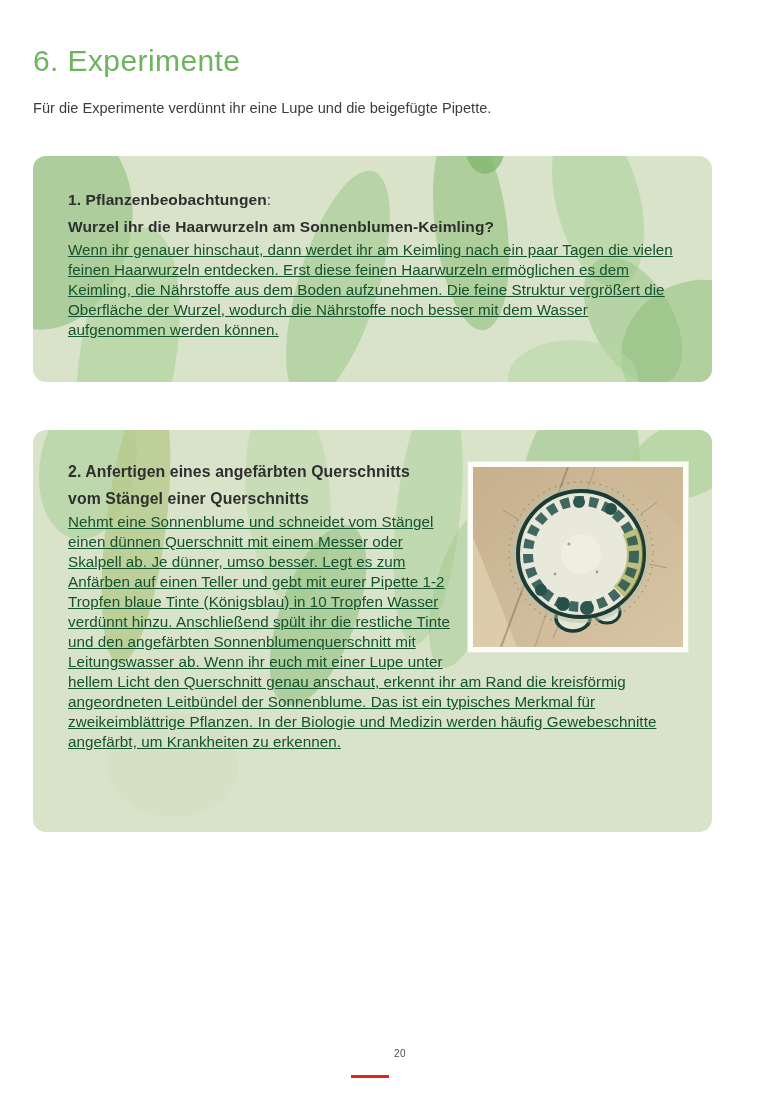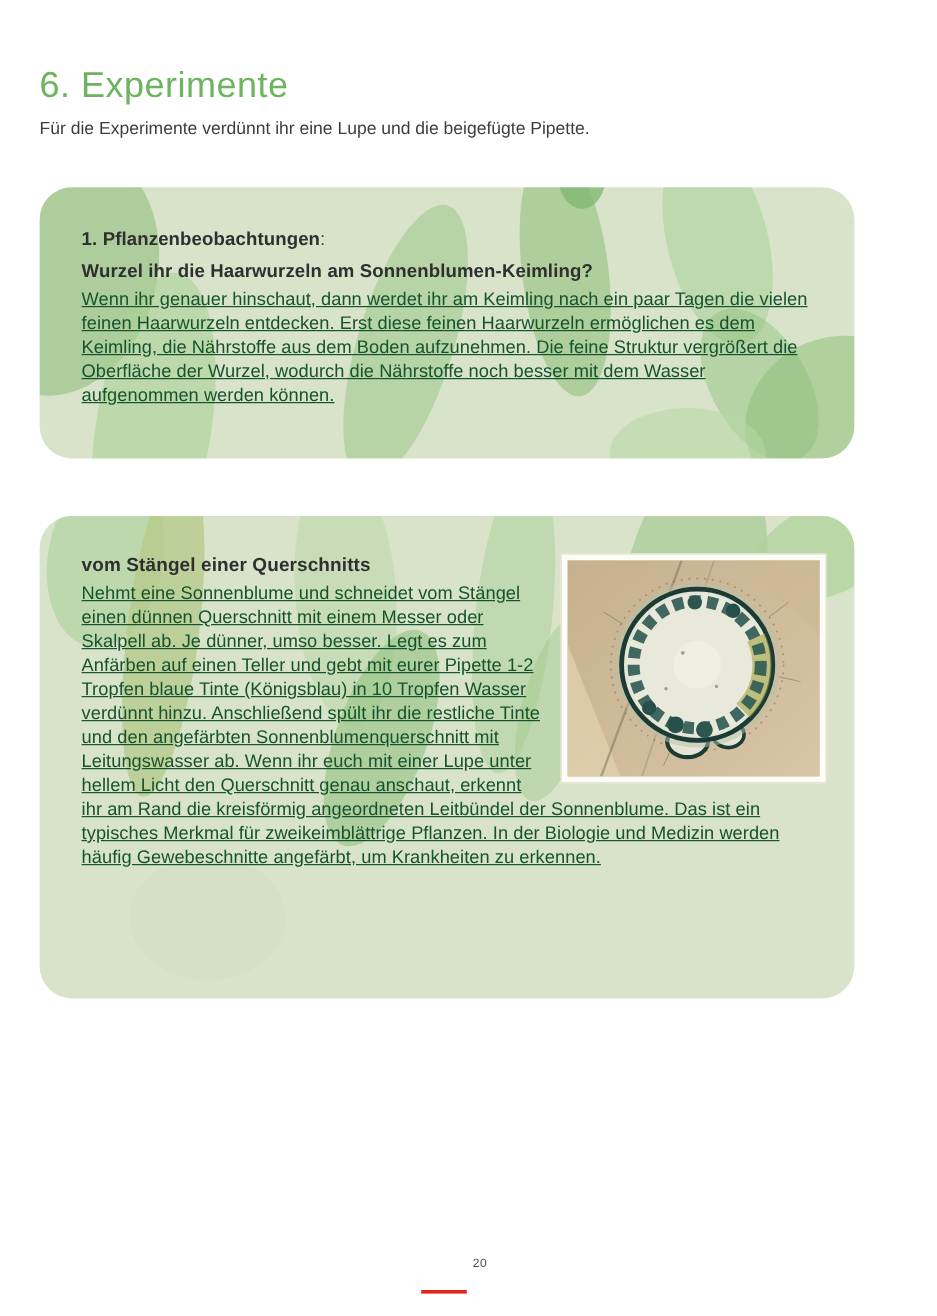--- a/index.html
+++ b/index.html
@@ -1,30 +1,30 @@
 <!DOCTYPE html>
 <html><head>
 <meta charset="utf-8">
 <style>
   html,body{margin:0;padding:0;background:#ffffff;}
   .page{
     position:relative;width:781px;height:1097px;background:#ffffff;overflow:hidden;
     font-family:"Liberation Sans","DejaVu Sans",sans-serif;color:#404040;
   }
   .page-title{
-    position:absolute;left:33px;top:55px;margin:0;
+    position:absolute;left:33px;top:44px;margin:0;
     font-size:30px;font-weight:400;letter-spacing:.4px;color:#6cb45e;
   }
   .intro{
     position:absolute;left:33px;top:100px;margin:0;
     font-size:14.6px;color:#3d3d3d;
   }
   .card{
     position:absolute;left:33px;width:679px;background:#d8e3ca;
-    border-radius:27px;overflow:hidden;
+    border-radius:13px;overflow:hidden;
   }
   .card1{top:156px;height:226px;}
   .card2{top:430px;height:402px;}
   .leaves{position:absolute;left:0;top:0;pointer-events:none;}
   .card-content{position:relative;z-index:2;}
   .card1 .card-content{padding:31px 26px 0 35px;}
   .card2 .card-content{padding:28px 24px 0 35px;}
   .bold-line{
     font-weight:700;color:#2f2f2f;font-size:15.5px;line-height:26.5px;letter-spacing:.1px;
   }
@@ -126,20 +126,21 @@
             <circle cx="-40" cy="36" r="6" fill="#27504a"></circle>
             <circle cx="-2" cy="-52" r="6" fill="#2c5750"></circle>
             <circle cx="30" cy="-45" r="6" fill="#27504a"></circle>
 
             <circle cx="-12" cy="-10" r="1.6" fill="#9aa28a"></circle>
             <circle cx="16" cy="18" r="1.4" fill="#9aa28a"></circle>
             <circle cx="-26" cy="20" r="1.4" fill="#9aa28a"></circle>
           </g>
         </svg>
       </figure>
+      <div class="bold-line">2. Anfertigen eines angefärbten Querschnitts</div>
       <div class="bold-line">vom Stängel einer Querschnitts</div>
       <p class="body-text">Nehmt eine Sonnenblume und schneidet vom Stängel einen dünnen Querschnitt mit einem Messer oder Skalpell ab. Je dünner, umso besser. Legt es zum Anfärben auf einen Teller und gebt mit eurer Pipette 1-2 Tropfen blaue Tinte (Königsblau) in 10 Tropfen Wasser verdünnt hinzu. Anschließend spült ihr die restliche Tinte und den angefärbten Sonnenblumenquerschnitt mit Leitungswasser ab. Wenn ihr euch mit einer Lupe unter hellem Licht den Querschnitt genau anschaut, erkennt ihr am Rand die kreisförmig angeordneten Leitbündel der Sonnenblume. Das ist ein typisches Merkmal für zweikeimblättrige Pflanzen. In der Biologie und Medizin werden häufig Gewebeschnitte angefärbt, um Krankheiten zu erkennen.</p>
     </div>
   </section>
 
   <footer class="page-footer">
     <div class="pagenum">20</div>
     <div class="pagenum-line"></div>
   </footer>
 

